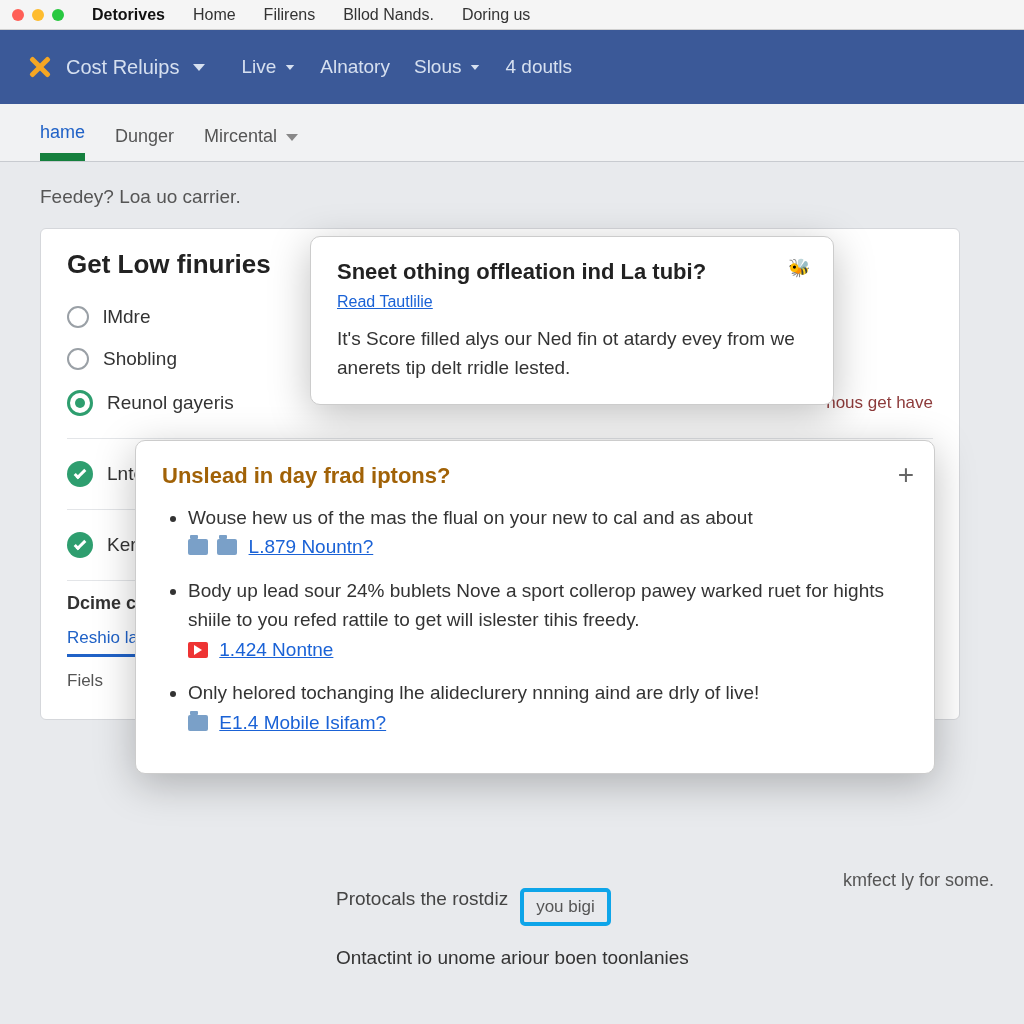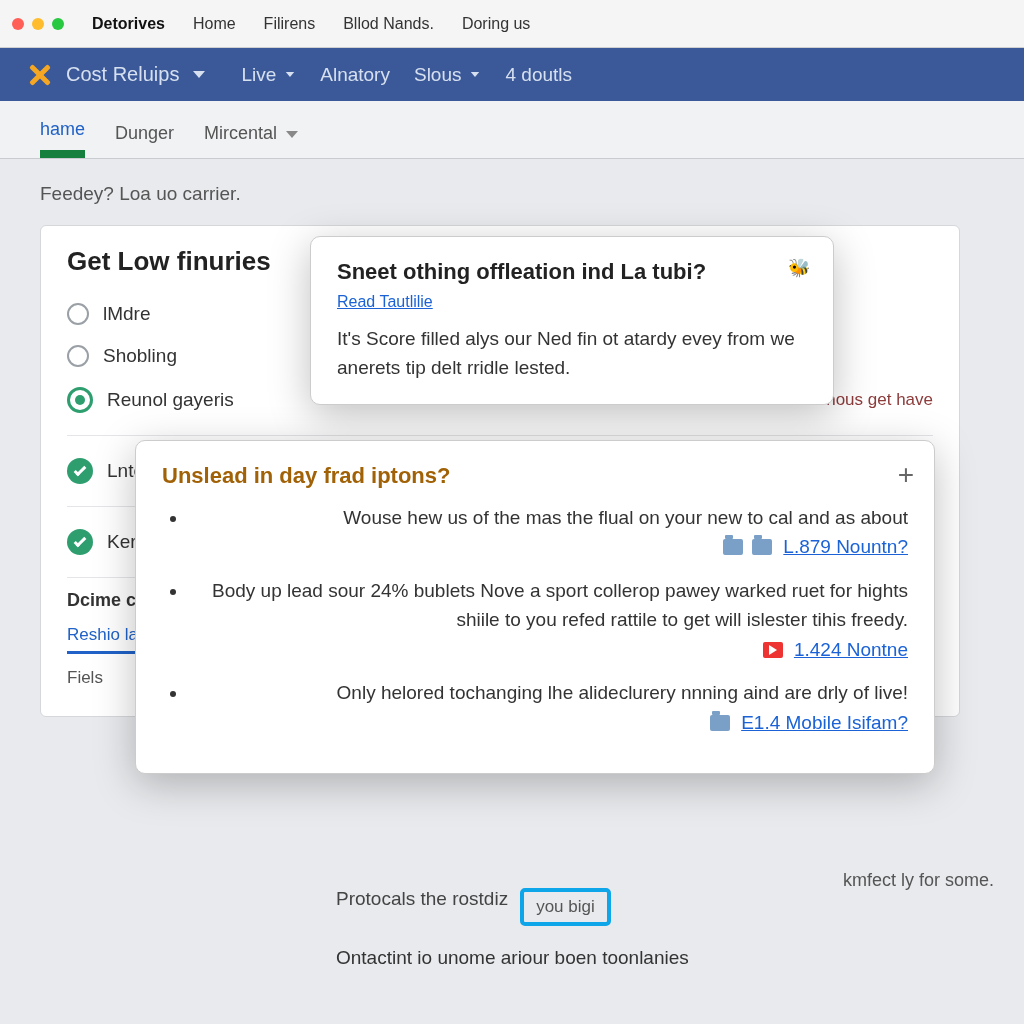--- a/index.html
+++ b/index.html
@@ -5,38 +5,38 @@
     * { box-sizing: border-box; margin: 0; padding: 0; }
     body {
       font-family: -apple-system, BlinkMacSystemFont, "Segoe UI", Helvetica, Arial, sans-serif;
       background: #e8eaed;
       width: 1024px;
       height: 1024px;
       overflow: hidden;
       position: relative;
     }
     .window-chrome {
-      height: 48px;
+      height: 30px;
       background: #f5f5f5;
       display: flex;
       align-items: center;
       padding: 0 12px;
       gap: 8px;
       border-bottom: 1px solid #d0d0d0;
     }
     .traffic-lights { display: flex; gap: 8px; }
     .traffic-light { width: 12px; height: 12px; border-radius: 50%; }
     .tl-red { background: #ff5f57; }
     .tl-yellow { background: #febc2e; }
     .tl-green { background: #28c840; }
     .browser-tabs { display: flex; gap: 28px; margin-left: 20px; font-size: 16px; }
     .browser-tab { color: #333; cursor: pointer; }
     .browser-tab.active { font-weight: 600; color: #111; }
     .nav-bar {
-      height: 53px;
+      height: 74px;
       background: #3b5998;
       display: flex;
       align-items: center;
       padding: 0 24px;
       gap: 8px;
     }
     .brand-block { display: flex; align-items: center; gap: 10px; }
     .brand-x {
       width: 32px; height: 32px;
       position: relative;
@@ -122,21 +122,21 @@
     .modal-upper .m-title { font-size:22px; font-weight:700; color:#222; }
     .modal-upper .badge { position:absolute;right:22px;top:20px;font-size:18px; }
     .link { color:#1a62d6; cursor:pointer; }
     .link.u { text-decoration:underline; }
     .m-body { font-size:19px; color:#333; line-height:1.5; margin-top:14px; }
     .modal-lower {
       left:135px; top:440px; width:800px;
     }
     .modal-lower .m-title { font-size:22px; font-weight:700; color:#a16207; }
     .plus { position:absolute; right:20px; top:18px; font-size:28px; color:#666; cursor:pointer;}
-    .bullets { list-style: disc; margin-left: 26px; margin-top:14px;text-align:right; }
+    .bullets { list-style: disc; margin-left: 26px; margin-top:14px; }
     .bullets li { font-size:19px; color:#333; line-height:1.55; margin-bottom:14px; }
     .inline-icon {
       display:inline-block;width:20px;height:16px;background:#7aa0c8;border-radius:2px;
       vertical-align:-2px;margin-right:6px;position:relative;
     }
     .inline-icon.folder::before{content:'';position:absolute;top:-4px;left:2px;width:8px;height:4px;
       background:#7aa0c8;border-radius:1px;}
     .inline-icon.video{background:#e33;}
     .inline-icon.video::after{content:'';position:absolute;left:6px;top:3px;width:0;height:0;
       border-left:8px solid #fff;border-top:5px solid transparent;border-bottom:5px solid transparent;}

